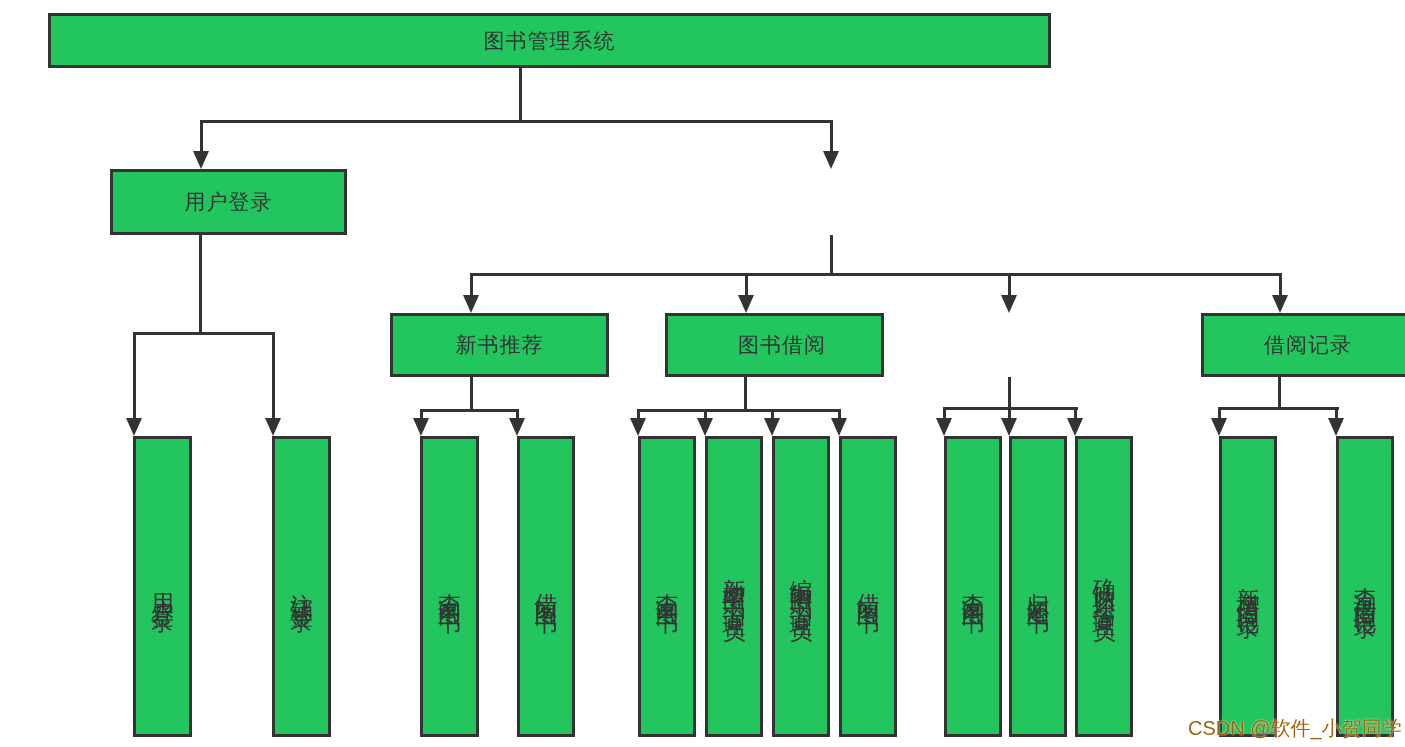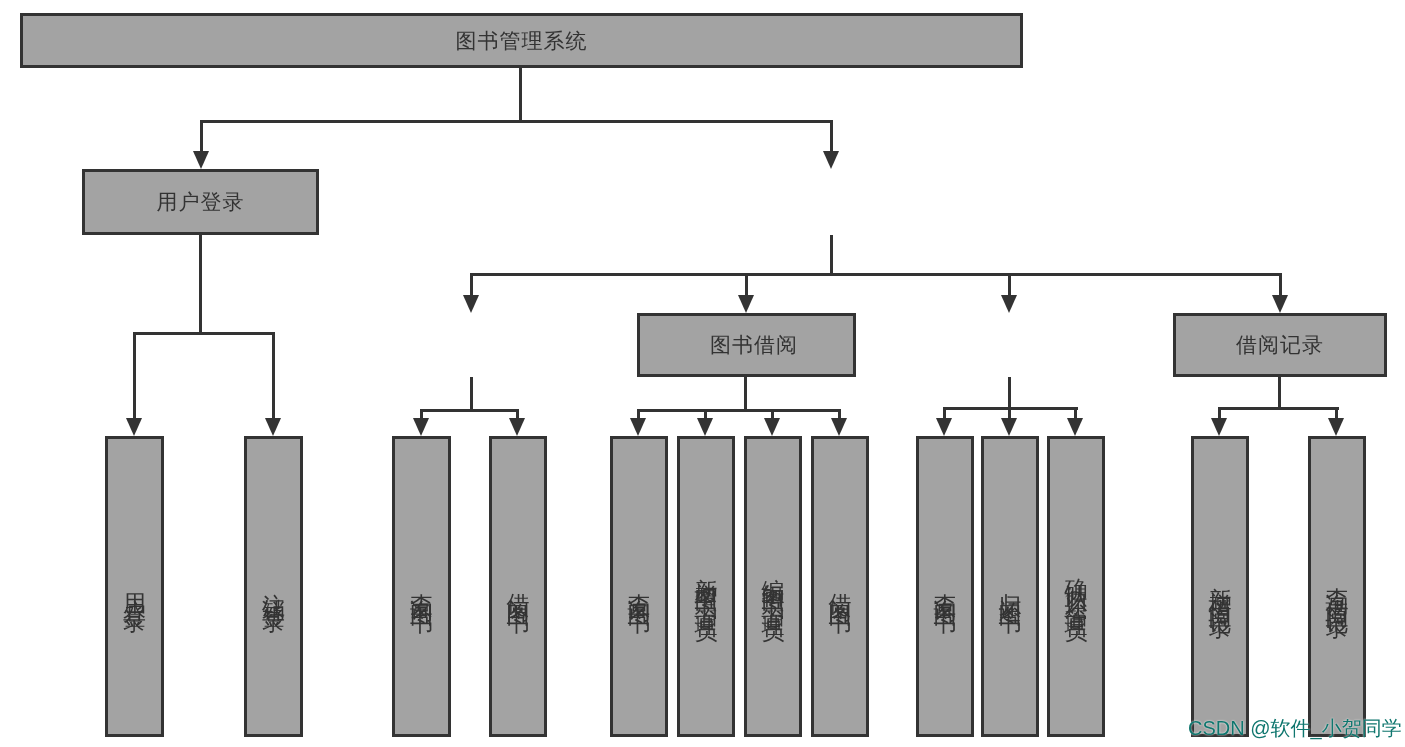--- a/index.html
+++ b/index.html
@@ -9,24 +9,25 @@
     height: 747px;
     background: #ffffff;
     overflow: hidden;
     font-family: "Liberation Sans", "DejaVu Sans", sans-serif;
     color: #333333;
   }
   .box {
     position: absolute;
     box-sizing: border-box;
     border: 3px solid #333333;
-    background: #a3a3a3;
+    background: #22c55e;
     display: flex;
     align-items: center;
     justify-content: center;
+    margin-left: 28px;
   }
   .hlabel {
     font-size: 21px;
     letter-spacing: 1px;
     color: #333333;
     white-space: nowrap;
   }
   .root-label { font-size: 21px; }
   .vtext {
     writing-mode: vertical-rl;
@@ -42,21 +43,21 @@
     width: 0; height: 0;
     border-left: 8px solid transparent;
     border-right: 8px solid transparent;
     border-top: 18px solid #333333;
   }
   .watermark {
     position: absolute;
     left: 1188px;
     top: 715px;
     font-size: 20px;
-    color: #0f766e;
+    color: #a16207;
     white-space: nowrap;
     z-index: 5;
     text-shadow: 0 0 2px #ffffff;
   }
 </style>
 </head>
 <body>
 
 <div id="canvas">
 
@@ -134,20 +135,23 @@
   </div>
 
   <div class="box" style="left:20px;top:13px;width:1003px;height:55px;">
     <span class="hlabel root-label">图书管理系统</span>
   </div>
 
   <div class="box" style="left:82px;top:169px;width:237px;height:66px;">
     <span class="hlabel">用户登录</span>
   </div>
 
+  <div class="box" style="left:362px;top:313px;width:219px;height:64px;">
+    <span class="hlabel">新书推荐</span>
+  </div>
   <div class="box" style="left:637px;top:313px;width:219px;height:64px;padding-left:15px;">
     <span class="hlabel">图书借阅</span>
   </div>
   <div class="box" style="left:1173px;top:313px;width:214px;height:64px;">
     <span class="hlabel">借阅记录</span>
   </div>
 
   <div class="box" style="left:105px;top:436px;width:59px;height:301px;">
     <span class="vtext">用户登录</span>
   </div>

